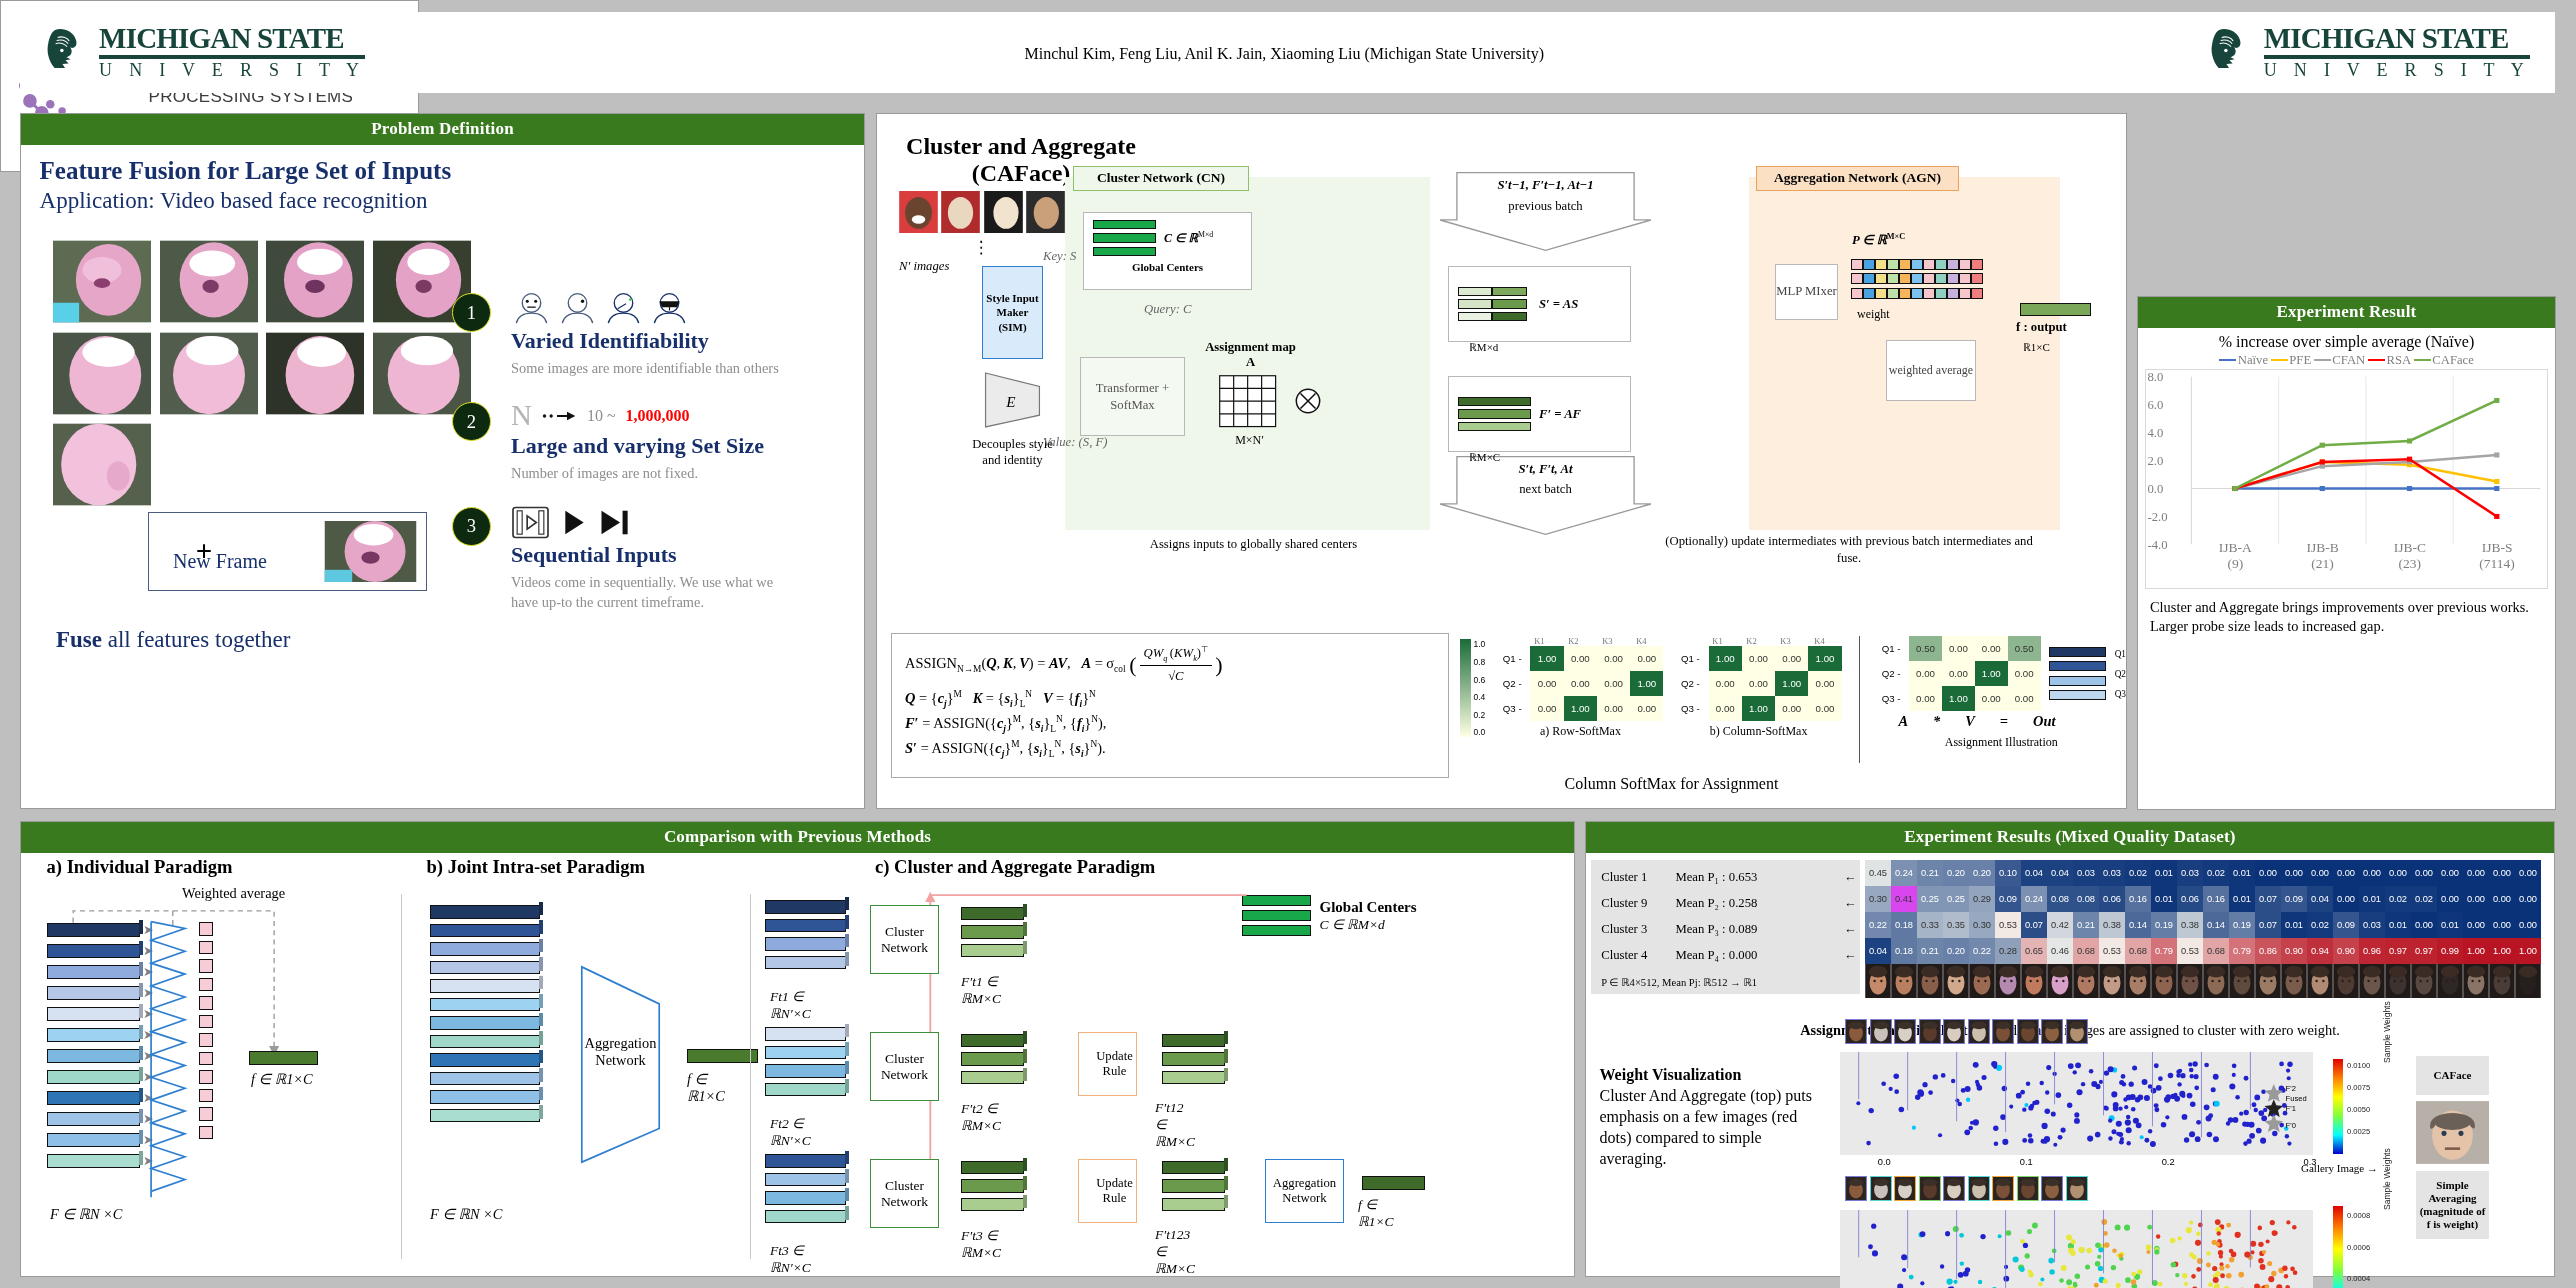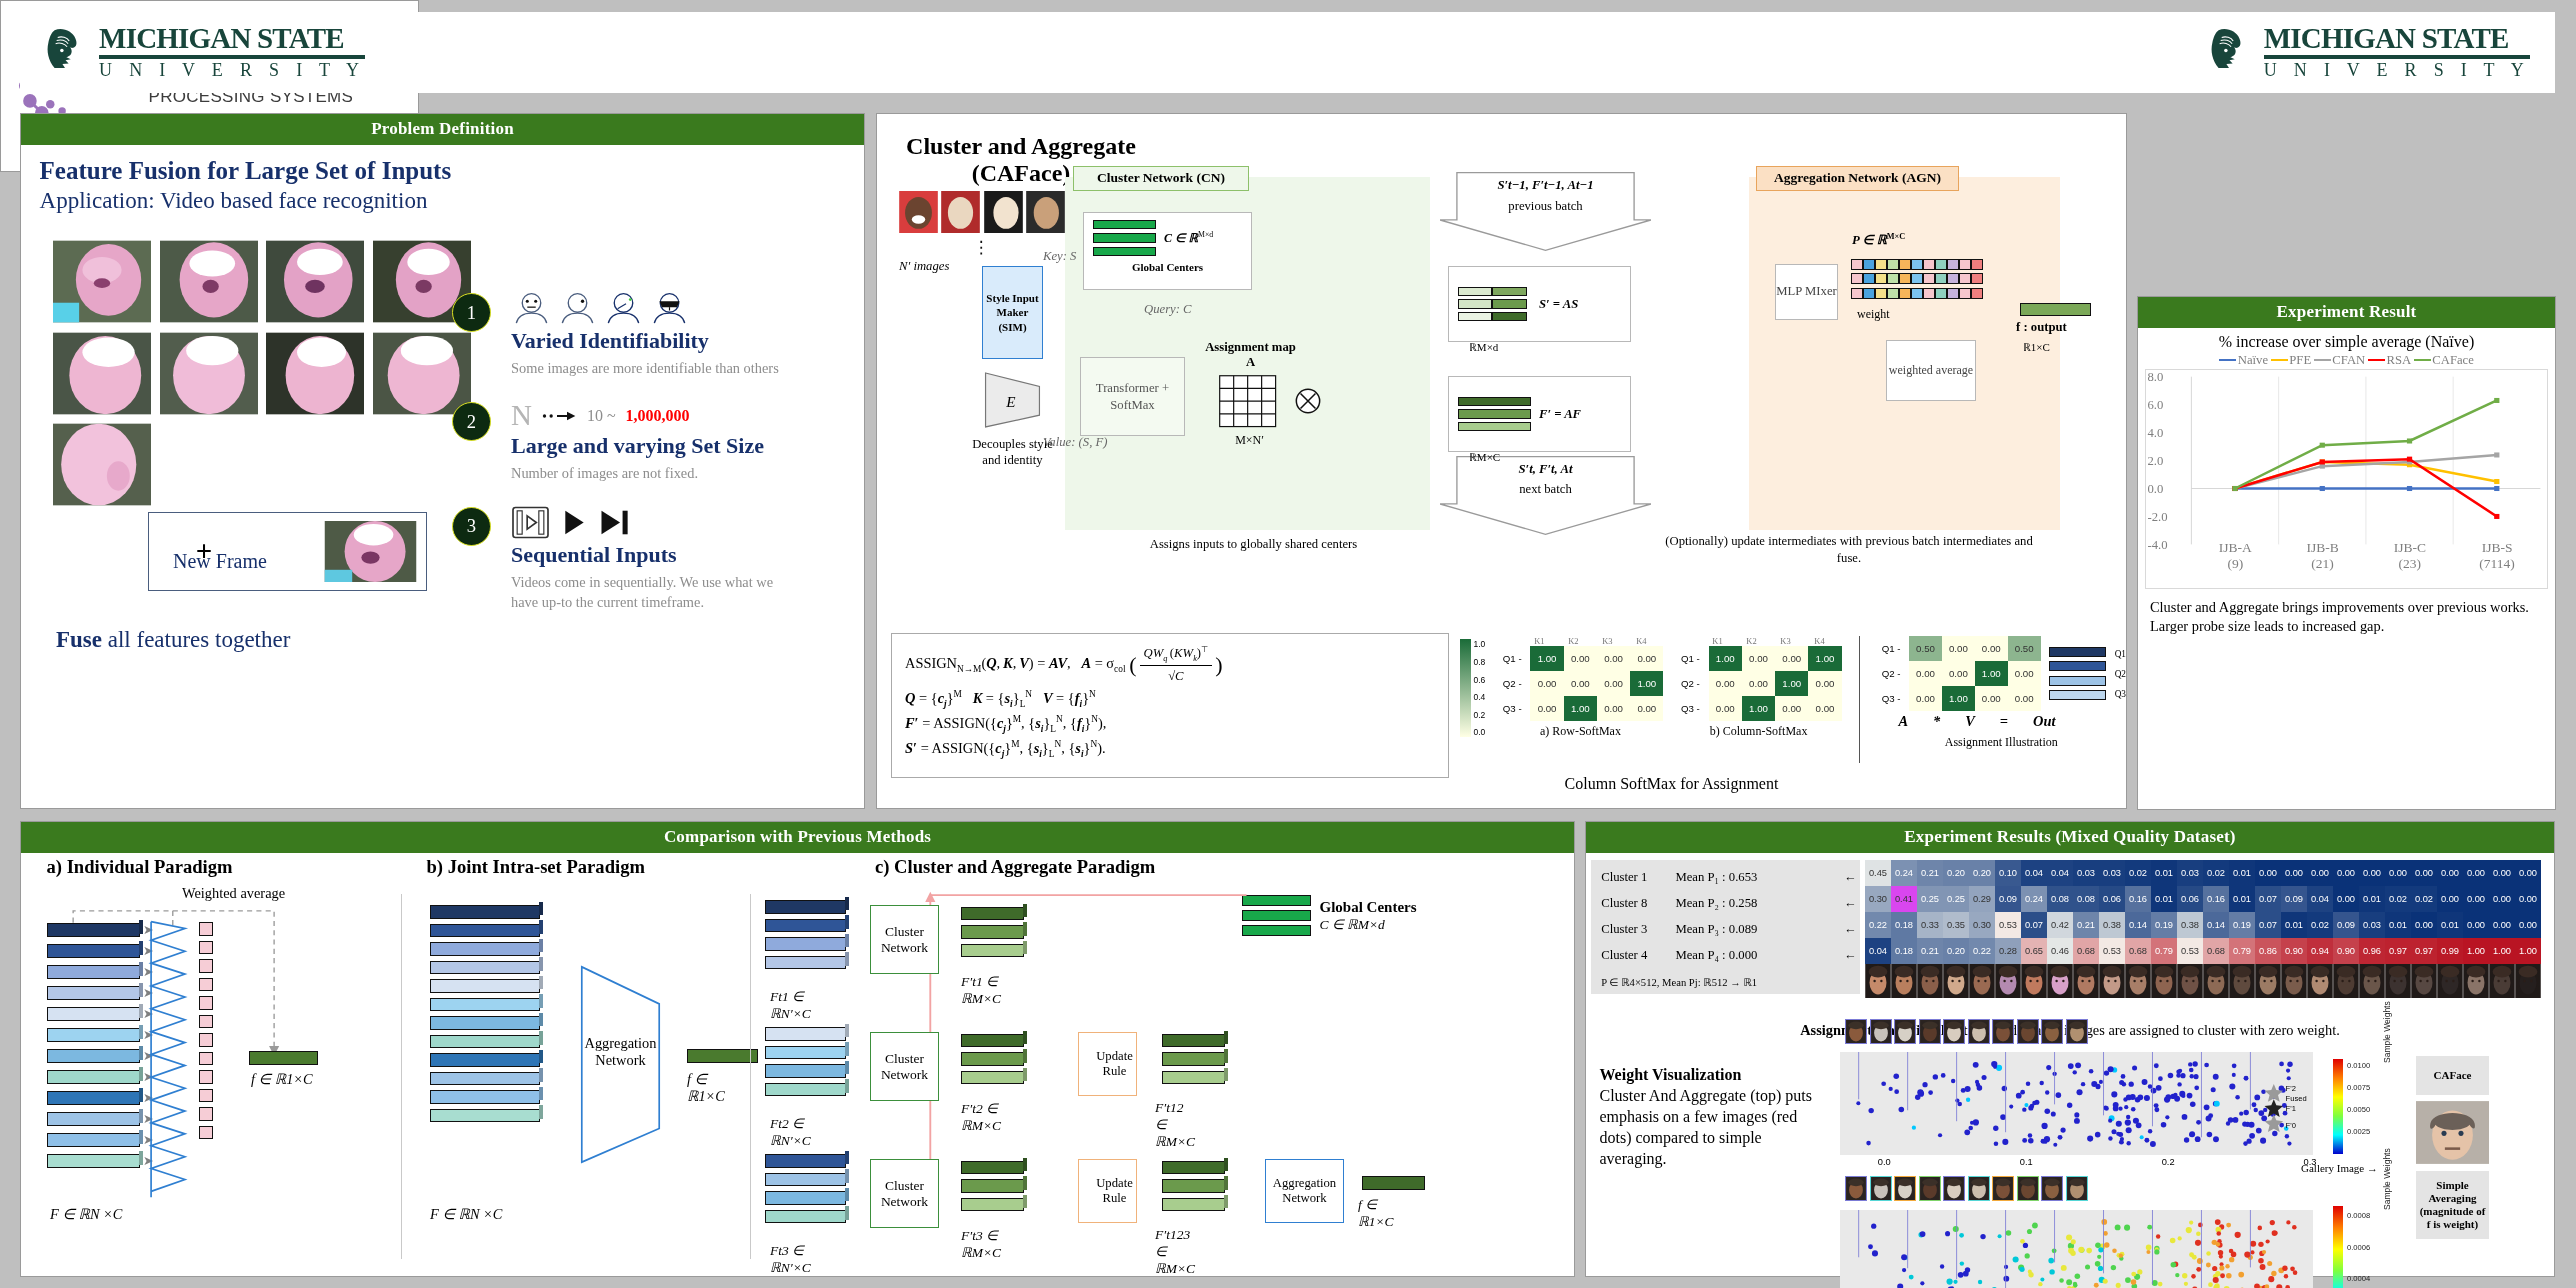--- a/index.html
+++ b/index.html
@@ -160,20 +160,21 @@
         <path d="M32 34c8-3 18 0 22 6" stroke="#fff" stroke-width="2" fill="none"></path>
         <circle cx="44" cy="47" r="3.4" fill="#fff"></circle>
       </svg>
       <div class="msu-text">
         <div class="msu-line1">MICHIGAN STATE</div>
         <div class="msu-rule"></div>
         <div class="msu-line2">U N I V E R S I T Y</div>
       </div>
     </div>
     <div class="title-wrap">
+      <div class="pauthors">Minchul Kim, Feng Liu, Anil K. Jain, Xiaoming Liu (Michigan State University)</div>
     </div>
     <div class="msu-logo right">
       <svg class="spartan" viewBox="0 0 100 100">
         <path d="M30 8c16-6 34 2 40 16 4 9 2 16-4 18-4 1-6-1-6-1s5 6 2 12c-2 5-9 7-9 7l8 4-10 2 6 6-12 1 5 8H30C18 66 14 48 18 32 20 22 24 12 30 8z" fill="#18453B"></path>
         <path d="M36 22c8-3 18 0 22 7" stroke="#fff" stroke-width="2.2" fill="none"></path>
         <path d="M34 28c8-3 18 0 22 6" stroke="#fff" stroke-width="2" fill="none"></path>
         <path d="M32 34c8-3 18 0 22 6" stroke="#fff" stroke-width="2" fill="none"></path>
         <circle cx="44" cy="47" r="3.4" fill="#fff"></circle>
       </svg>
       <div class="msu-text">
@@ -1144,21 +1145,21 @@
     <div class="panel-body">
 
       <div class="am-left">
         <div id="clusterRows">
             <div class="am-row">
               <span class="am-c">Cluster 1</span>
               <span class="am-m">Mean P₁ : 0.653</span>
               <span>←</span>
             </div>
             <div class="am-row">
-              <span class="am-c">Cluster 8</span>
+              <span class="am-c">Cluster 9</span>
               <span class="am-m">Mean P₂ : 0.258</span>
               <span>←</span>
             </div>
             <div class="am-row">
               <span class="am-c">Cluster 3</span>
               <span class="am-m">Mean P₃ : 0.089</span>
               <span>←</span>
             </div>
             <div class="am-row">
               <span class="am-c">Cluster 4</span>

